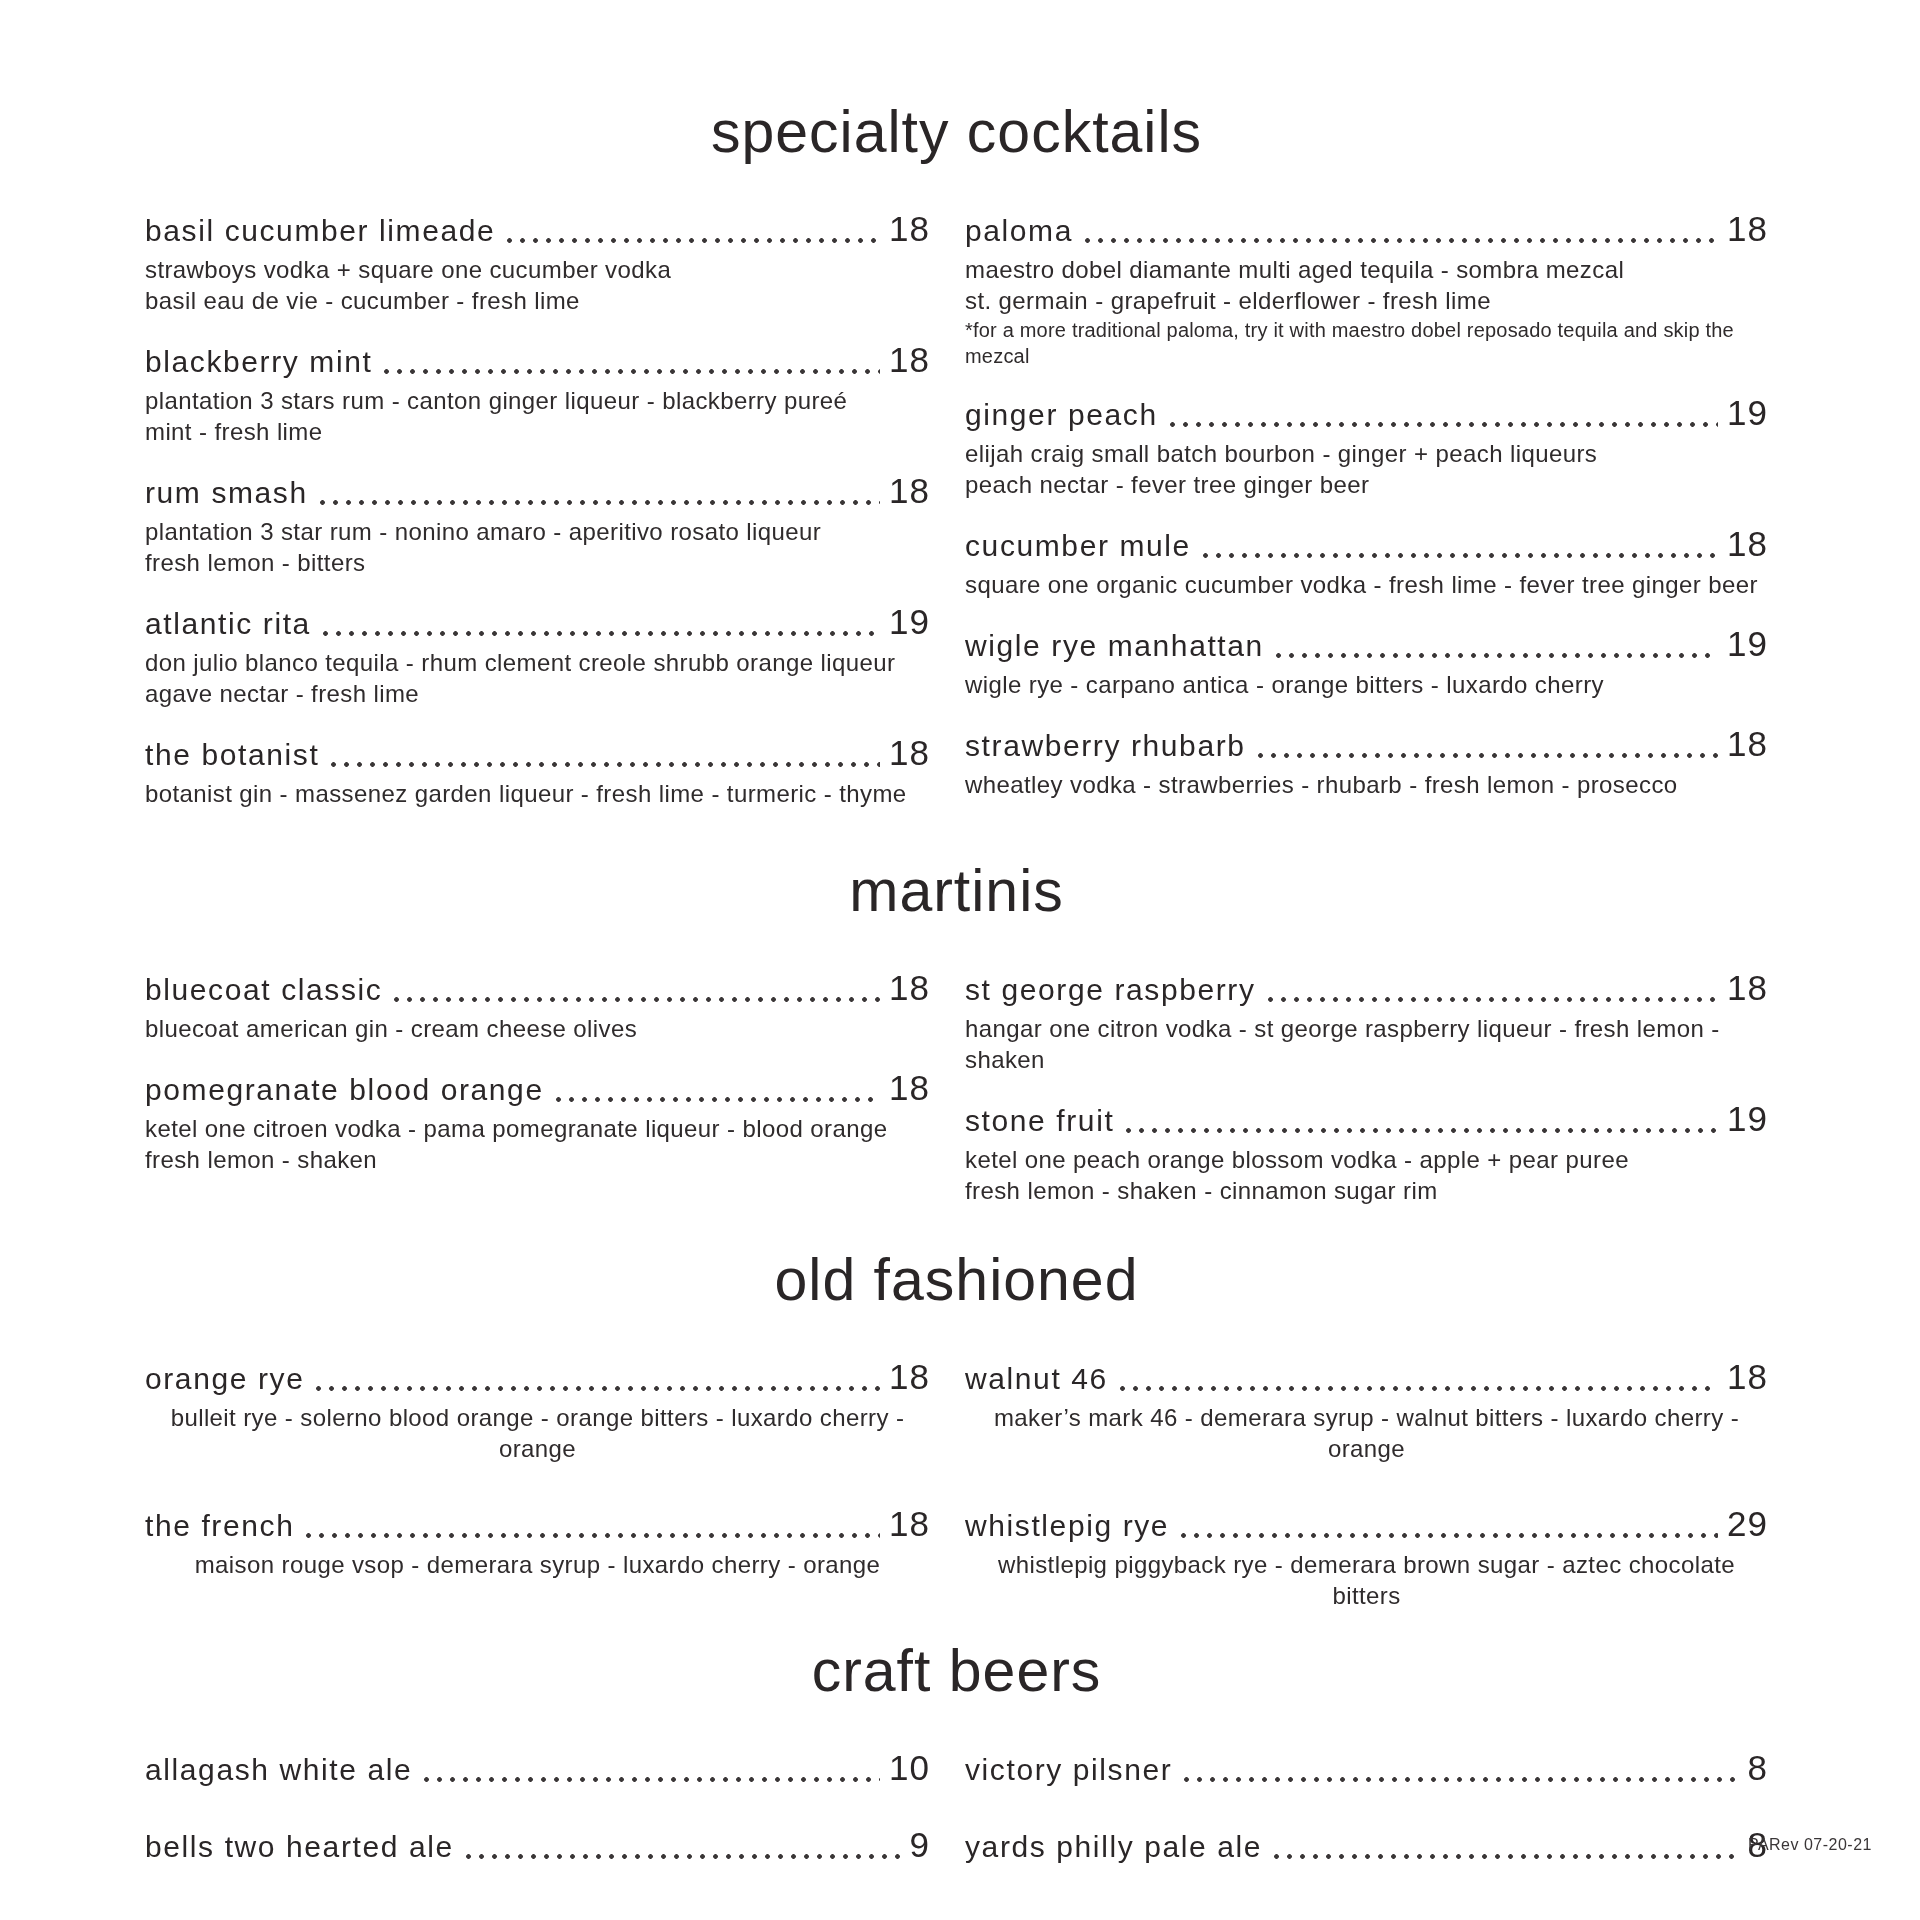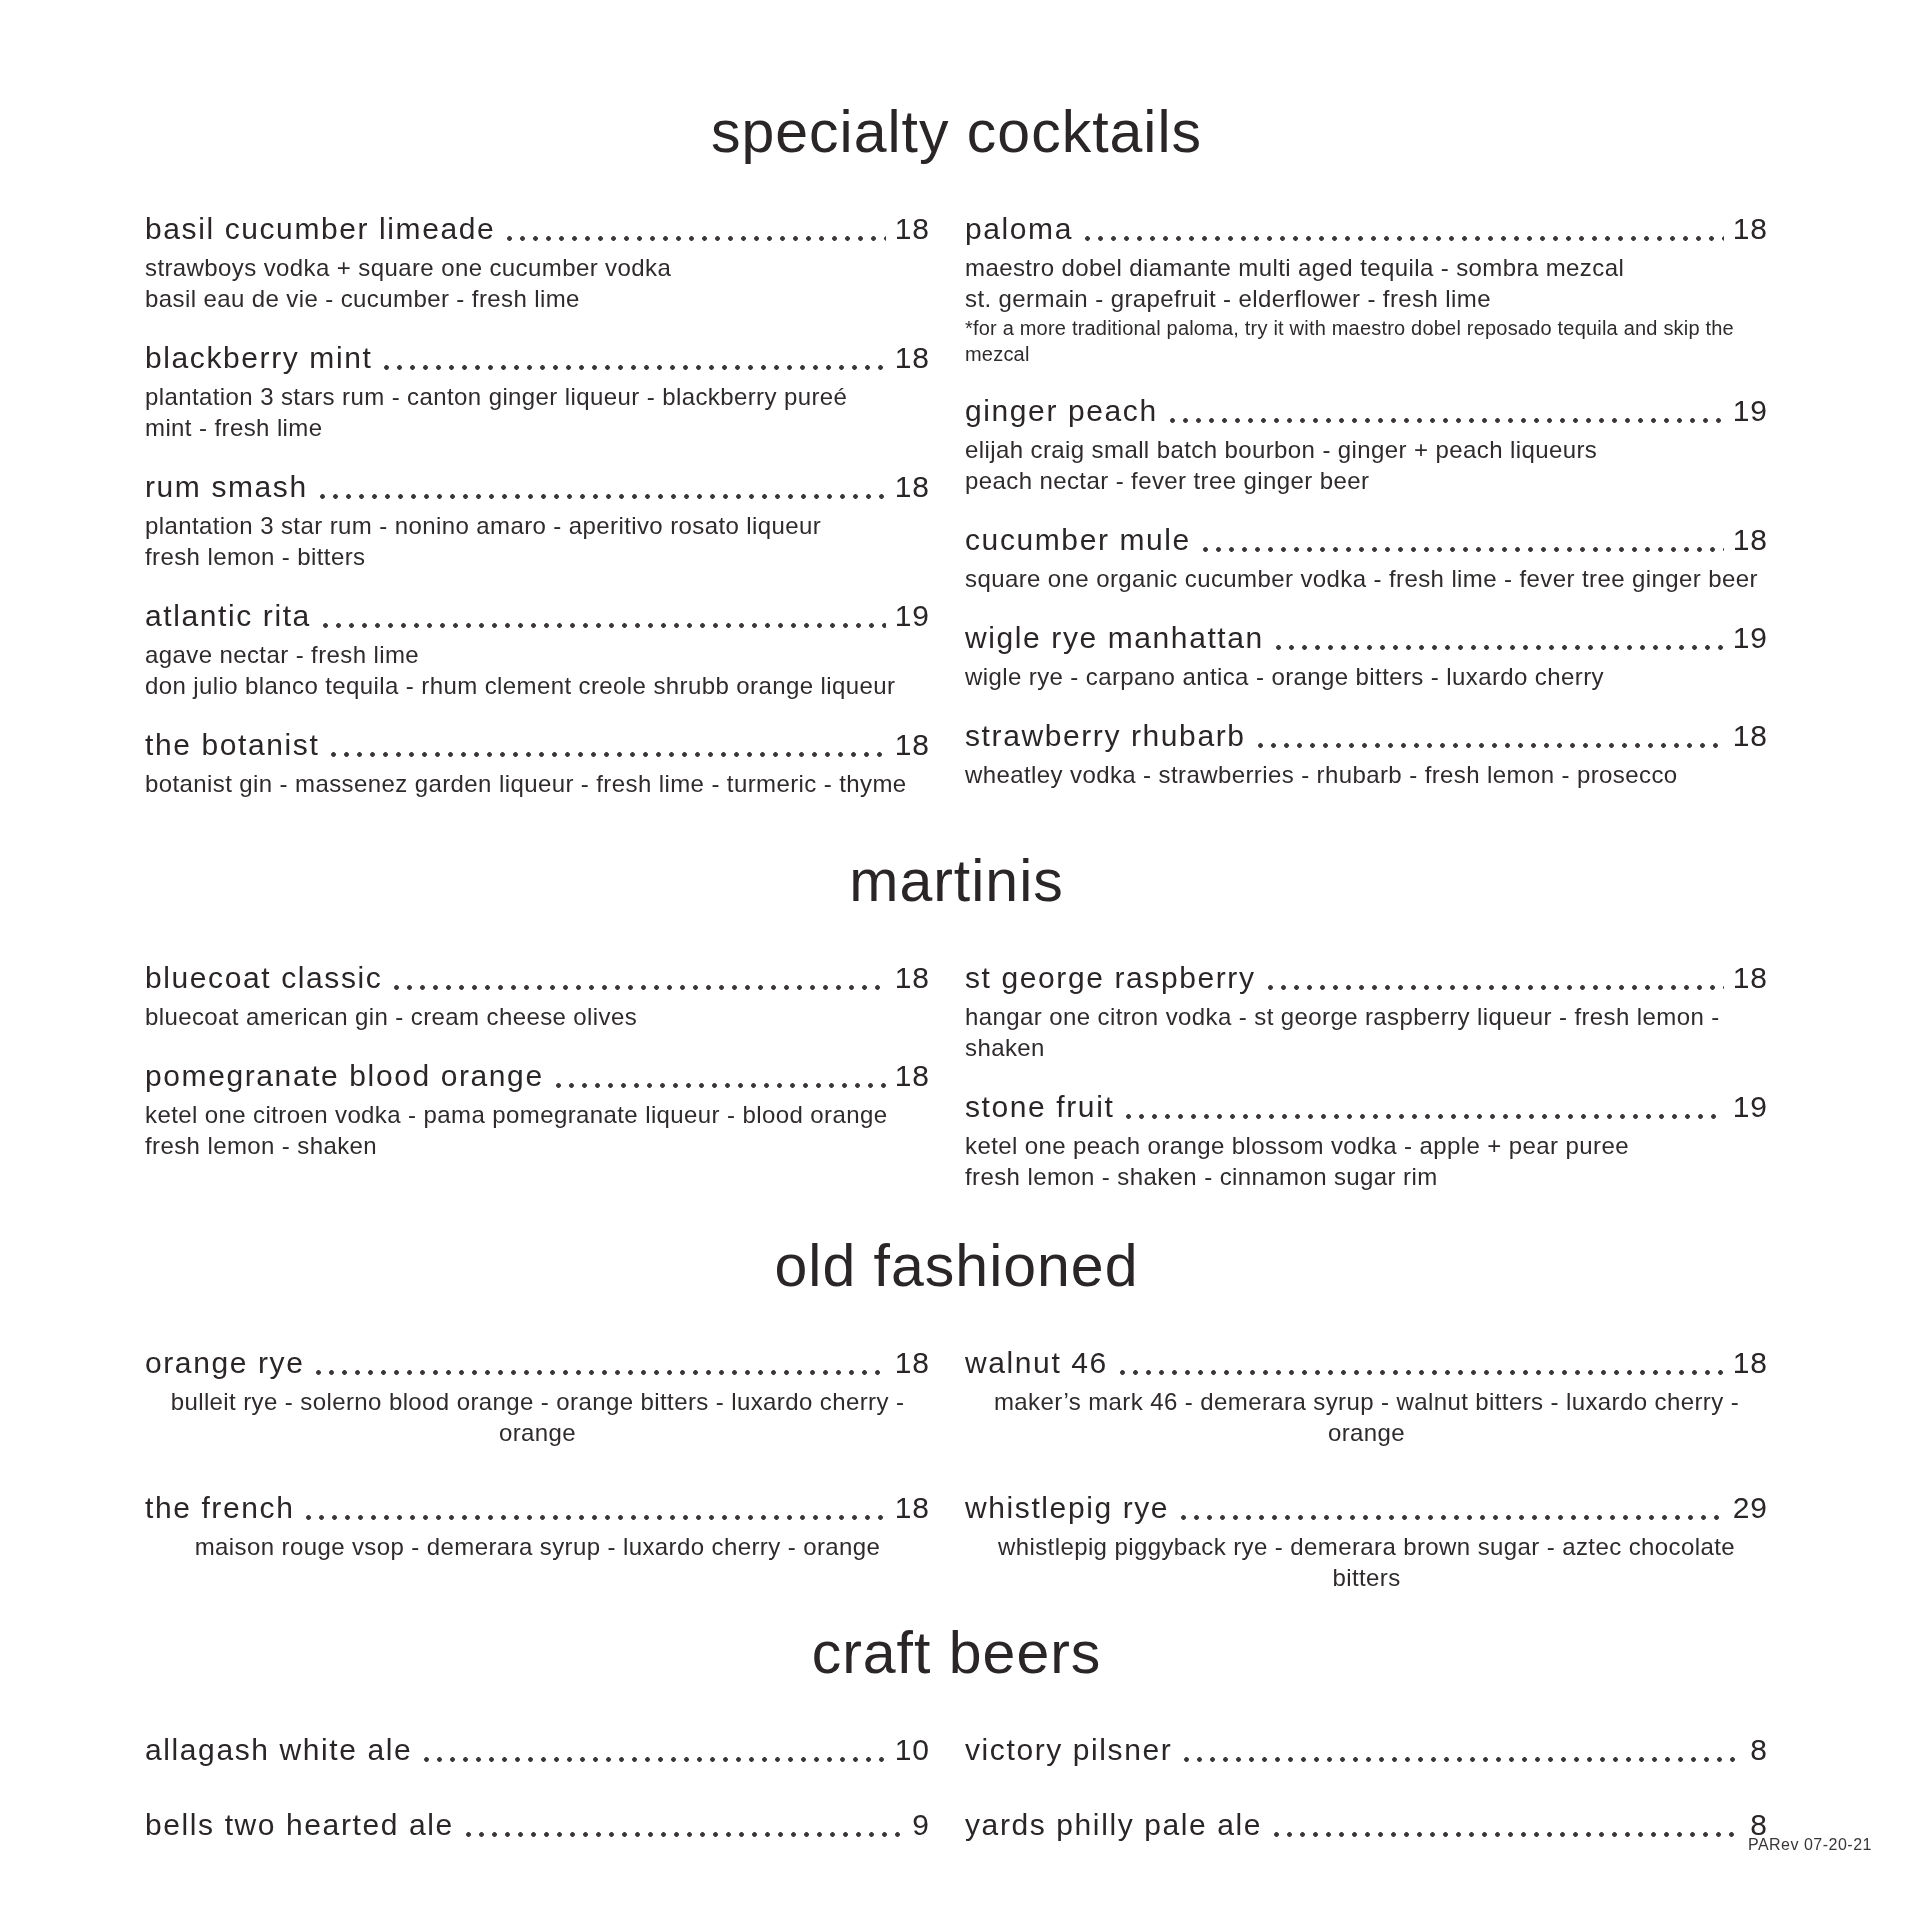--- a/index.html
+++ b/index.html
@@ -58,21 +58,21 @@
     height: 5px;
     align-self: flex-end;
     margin: 0 9px 6px 8px;
     background-image: radial-gradient(circle, #3a3637 2.1px, rgba(0,0,0,0) 2.5px);
     background-size: 13px 5px;
     background-repeat: repeat-x;
     background-position: left bottom;
     min-width: 20px;
   }
   .item-price {
-    font-size: 30px;
+    font-size: 35px;
     letter-spacing: 1px;
     color: #2a2627;
   }
   .item-desc {
     font-size: 24px;
     line-height: 31px;
     letter-spacing: 0.4px;
     color: #2f2b2c;
     margin-top: 5px;
   }
@@ -135,22 +135,22 @@
                 <div class="desc-line">fresh lemon - bitters</div>
               </div>
             </div>
             <div class="item">
               <div class="item-line">
                 <span class="item-name">atlantic rita</span>
                 <span class="leader"></span>
                 <span class="item-price">19</span>
               </div>
               <div class="item-desc">
+                <div class="desc-line">don julio blanco tequila - rhum clement creole shrubb orange liqueur</div>
                 <div class="desc-line">agave nectar - fresh lime</div>
-                <div class="desc-line">don julio blanco tequila - rhum clement creole shrubb orange liqueur</div>
               </div>
             </div>
             <div class="item">
               <div class="item-line">
                 <span class="item-name">the botanist</span>
                 <span class="leader"></span>
                 <span class="item-price">18</span>
               </div>
               <div class="item-desc">
                 <div class="desc-line">botanist gin - massenez garden liqueur - fresh lime - turmeric - thyme</div>

